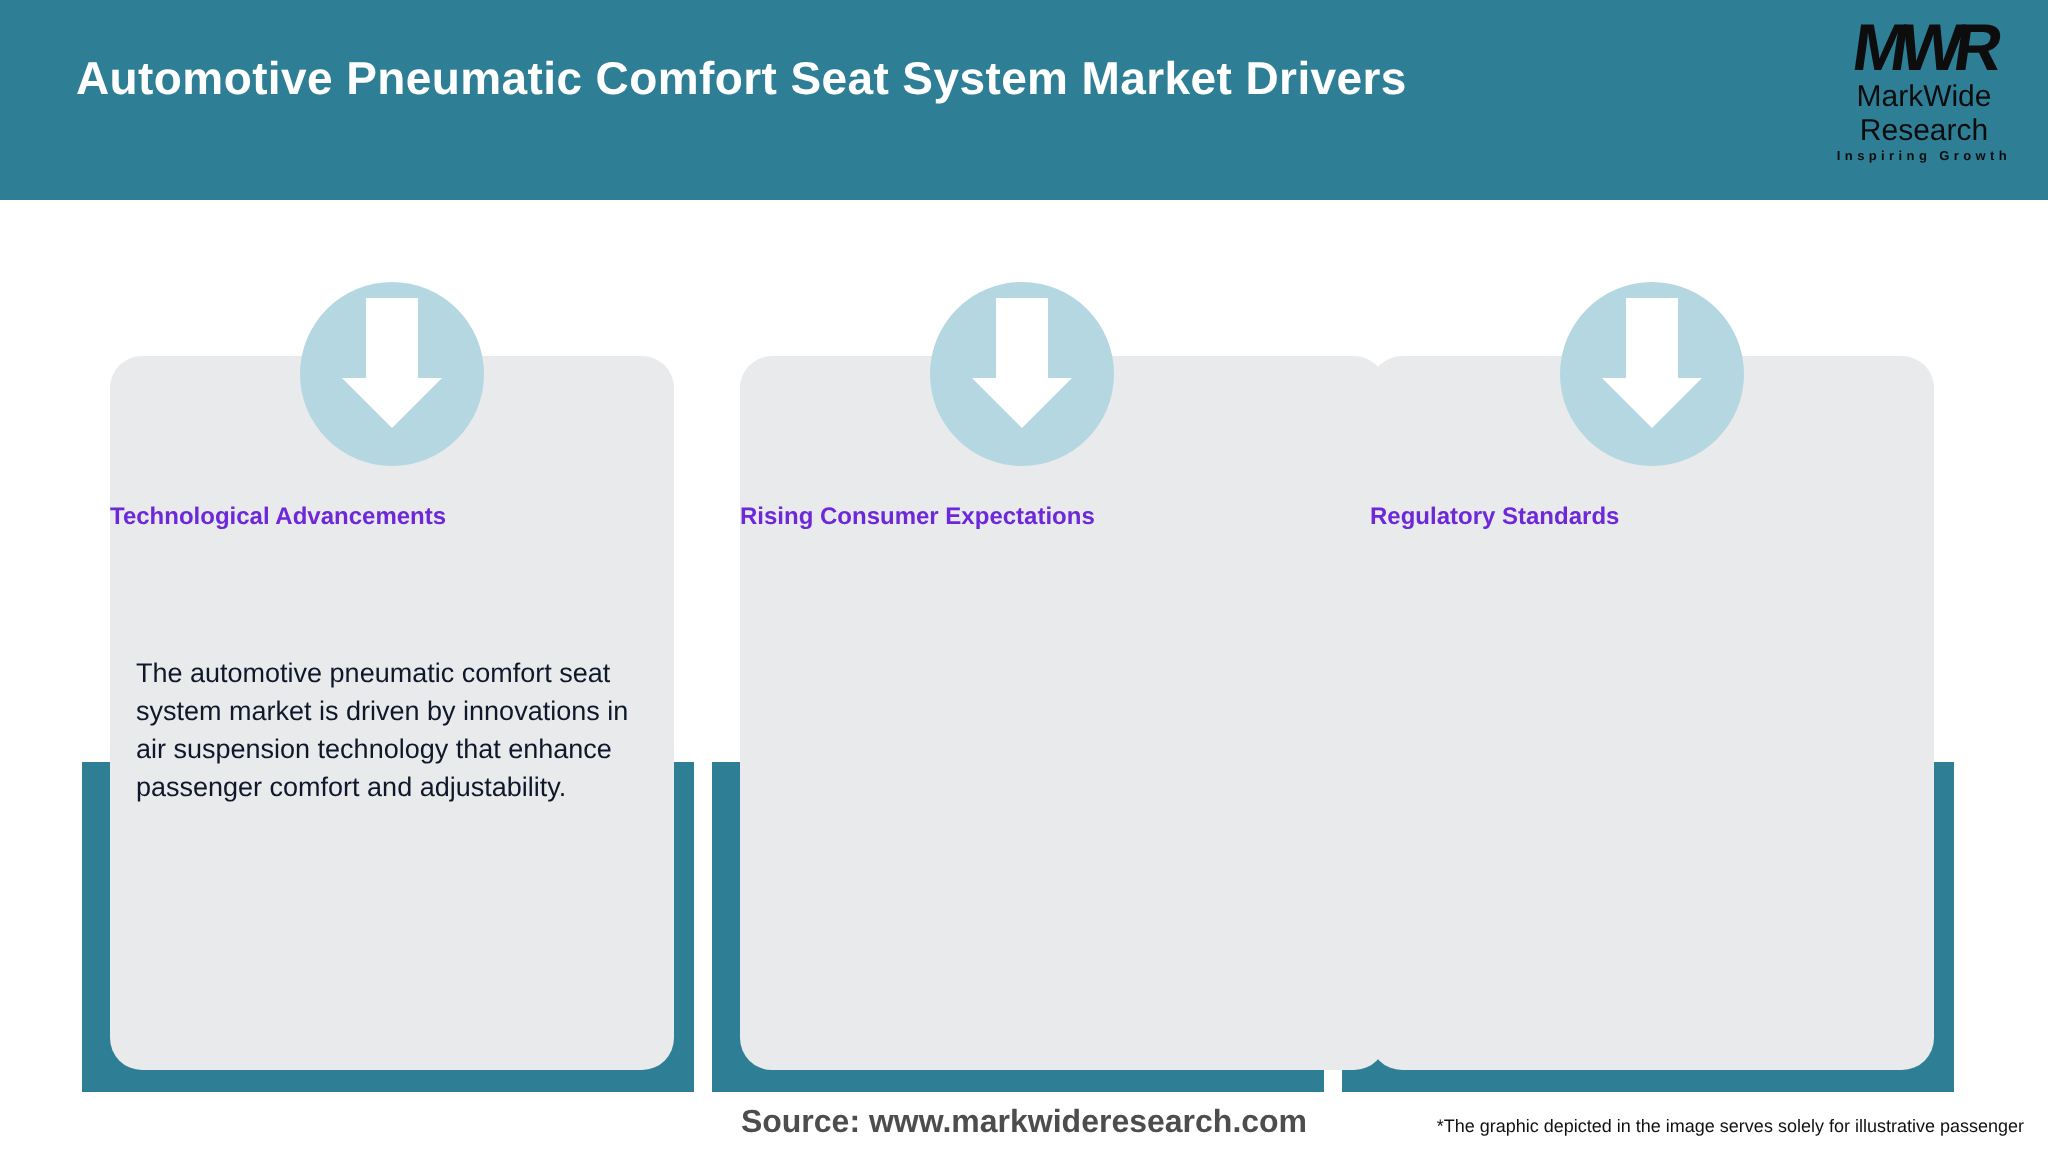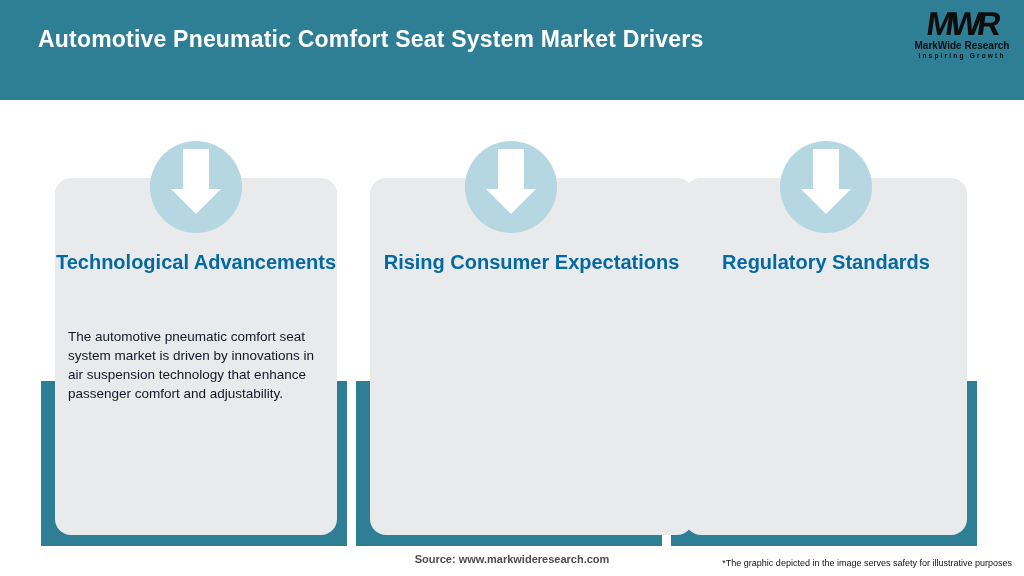--- a/index.html
+++ b/index.html
@@ -21,21 +21,21 @@
   }
   .logo {
     position:absolute; right:14px; top:8px; width:96px;
     text-align:center; color:#0d0d0d;
   }
   .logo-monogram {
     font-size:33px; font-weight:900; line-height:0.95;
     letter-spacing:-4px; transform:skewX(-8deg);
     font-family:"Liberation Sans", sans-serif;
   }
-  .logo-name { font-size:10px; font-weight:bold; margin-top:1px; }
+  .logo-name { font-size:15px; font-weight:normal; margin-top:1px; }
   .logo-tagline { font-size:6.5px; font-weight:bold; letter-spacing:2.2px; margin-top:1px; }
 
   
   .backing {
     position:absolute; top:381px; height:165px; width:306px;
     background:var(--teal, #2e7f96); z-index:1;
   }
   .backing-1 { left:41px; }
   .backing-2 { left:356px; }
   .backing-3 { left:671px; }
@@ -52,31 +52,31 @@
     position:absolute; top:141px; width:92px; height:92px;
     border-radius:50%; background:var(--circle-blue, #b4d7e2); z-index:3;
   }
   .circle-1 { left:150px; }
   .circle-2 { left:465px; }
   .circle-3 { left:780px; }
   .circle svg { display:block; width:92px; height:92px; }
 
   .card-title {
     position:absolute; top:73px; left:0; width:100%;
-    text-align:center; font-size:20px; font-weight:bold; color:#0369a1;
+    font-size:12px; font-weight:bold; color:#6d28d9;
   }
   .card-body {
     position:absolute; top:149px; left:13px; right:13px;
     font-size:13.5px; line-height:1.42; color:#0f172a; text-align:left;
   }
 
   
   .footer-source {
     position:absolute; left:0; right:0; top:553px; text-align:center;
-    font-size:11px; font-weight:bold; color:#4d4d4d;
+    font-size:16px; font-weight:bold; color:#4d4d4d;
   }
   .footer-disclaimer {
     position:absolute; right:12px; top:558px;
     font-size:9px; color:#111111;
   }
 </style>
 </head>
 <body>
 
 <div class="stage" style="--teal: #2e7f96; --card-bg: #e9eaeb; --circle-blue: #b4d7e2;">
@@ -117,15 +117,15 @@
       <polygon points="33,8 59,8 59,48 71,48 46,73 21,48 33,48" fill="#ffffff"></polygon>
     </svg>
   </div>
   <div class="circle circle-3">
     <svg viewBox="0 0 92 92">
       <polygon points="33,8 59,8 59,48 71,48 46,73 21,48 33,48" fill="#ffffff"></polygon>
     </svg>
   </div>
 
   <div class="footer-source">Source: www.markwideresearch.com</div>
-  <div class="footer-disclaimer">*The graphic depicted in the image serves safety for illustrative purposes</div>
+  <div class="footer-disclaimer">*The graphic depicted in the image serves solely for illustrative passenger</div>
 
 </div>
 
 </body></html>

